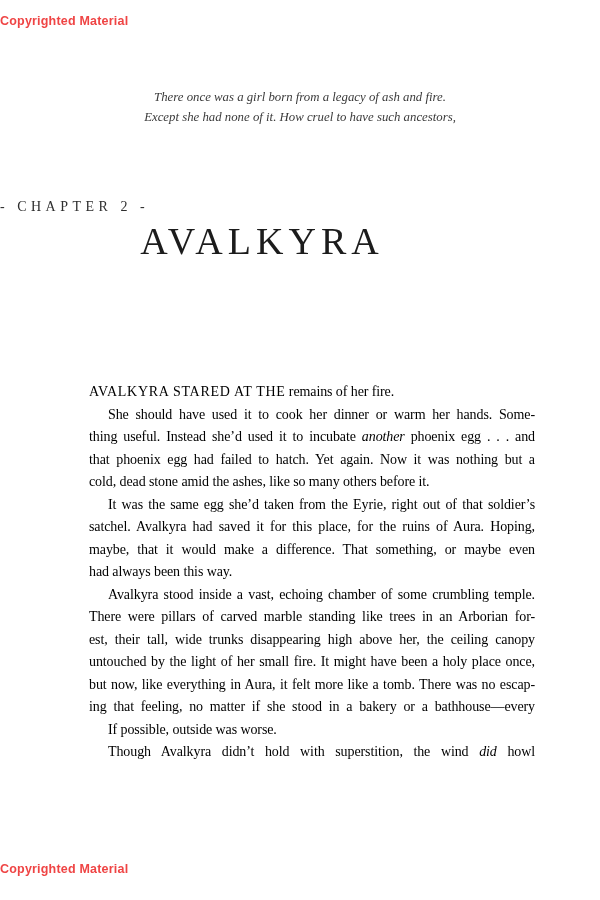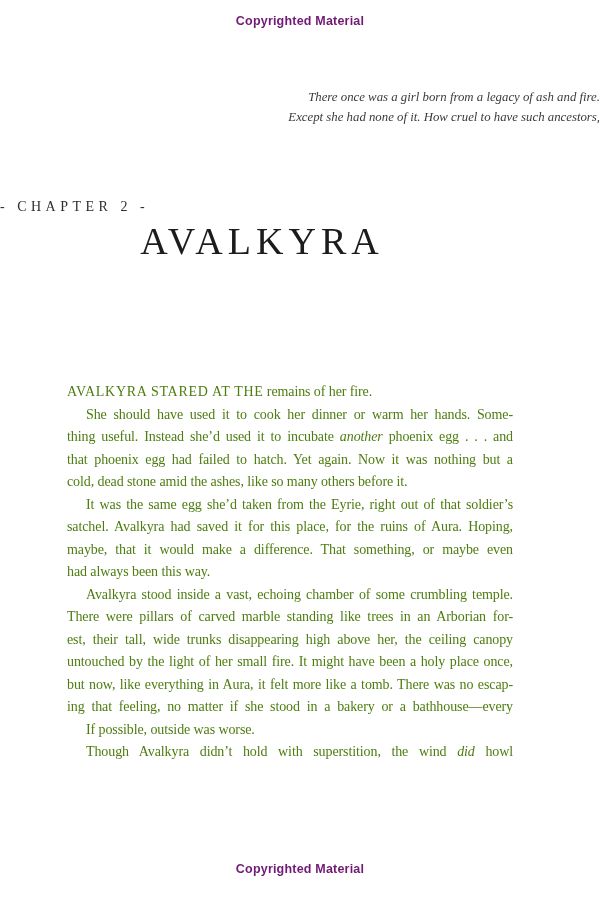--- a/index.html
+++ b/index.html
@@ -7,33 +7,32 @@
     width: 600px; height: 900px;
     background: #ffffff;
     font-family: "Liberation Serif", serif;
     position: relative;
     overflow: hidden;
   }
   .page { position: absolute; inset: 0; background: #ffffff; }
 
   .copyright {
     position: absolute; left: 0; width: 600px;
-    text-align: center;
     font-family: "Liberation Sans", sans-serif;
     font-weight: 700;
     font-size: 12.5px;
-    color: #701a75;
+    color: #ef4444;
     letter-spacing: 0.2px;
   }
   .copyright.top { top: 14px; }
   .copyright.bottom { top: 862px; }
 
   .epigraph {
     position: absolute; top: 87px; left: 0; width: 600px;
-    text-align: right;
+    text-align: center;
     font-style: italic;
     font-size: 12.8px;
     line-height: 20px;
     color: #3a3a3a;
   }
 
   .chapter-label {
     position: absolute; top: 199px; left: 0; width: 517px;
     font-size: 14px;
     letter-spacing: 4.5px;
@@ -42,24 +41,24 @@
 
   .chapter-title {
     position: absolute; top: 219px; left: 0; width: 524px;
     text-align: center;
     font-size: 38px;
     letter-spacing: 5px;
     color: #1c1c1c;
   }
 
   .body-text {
-    position: absolute; top: 381px; left: 67px; width: 446px;
+    position: absolute; top: 381px; left: 89px; width: 446px;
     font-size: 14px;
     line-height: 22.5px;
-    color: #4d7c0f;
+    color: #000000;
     letter-spacing: -0.1px;
   }
   .line {
     text-align: justify;
     text-align-last: justify;
     white-space: normal;
   }
   .line.last {
     text-align: left;
     text-align-last: left;

